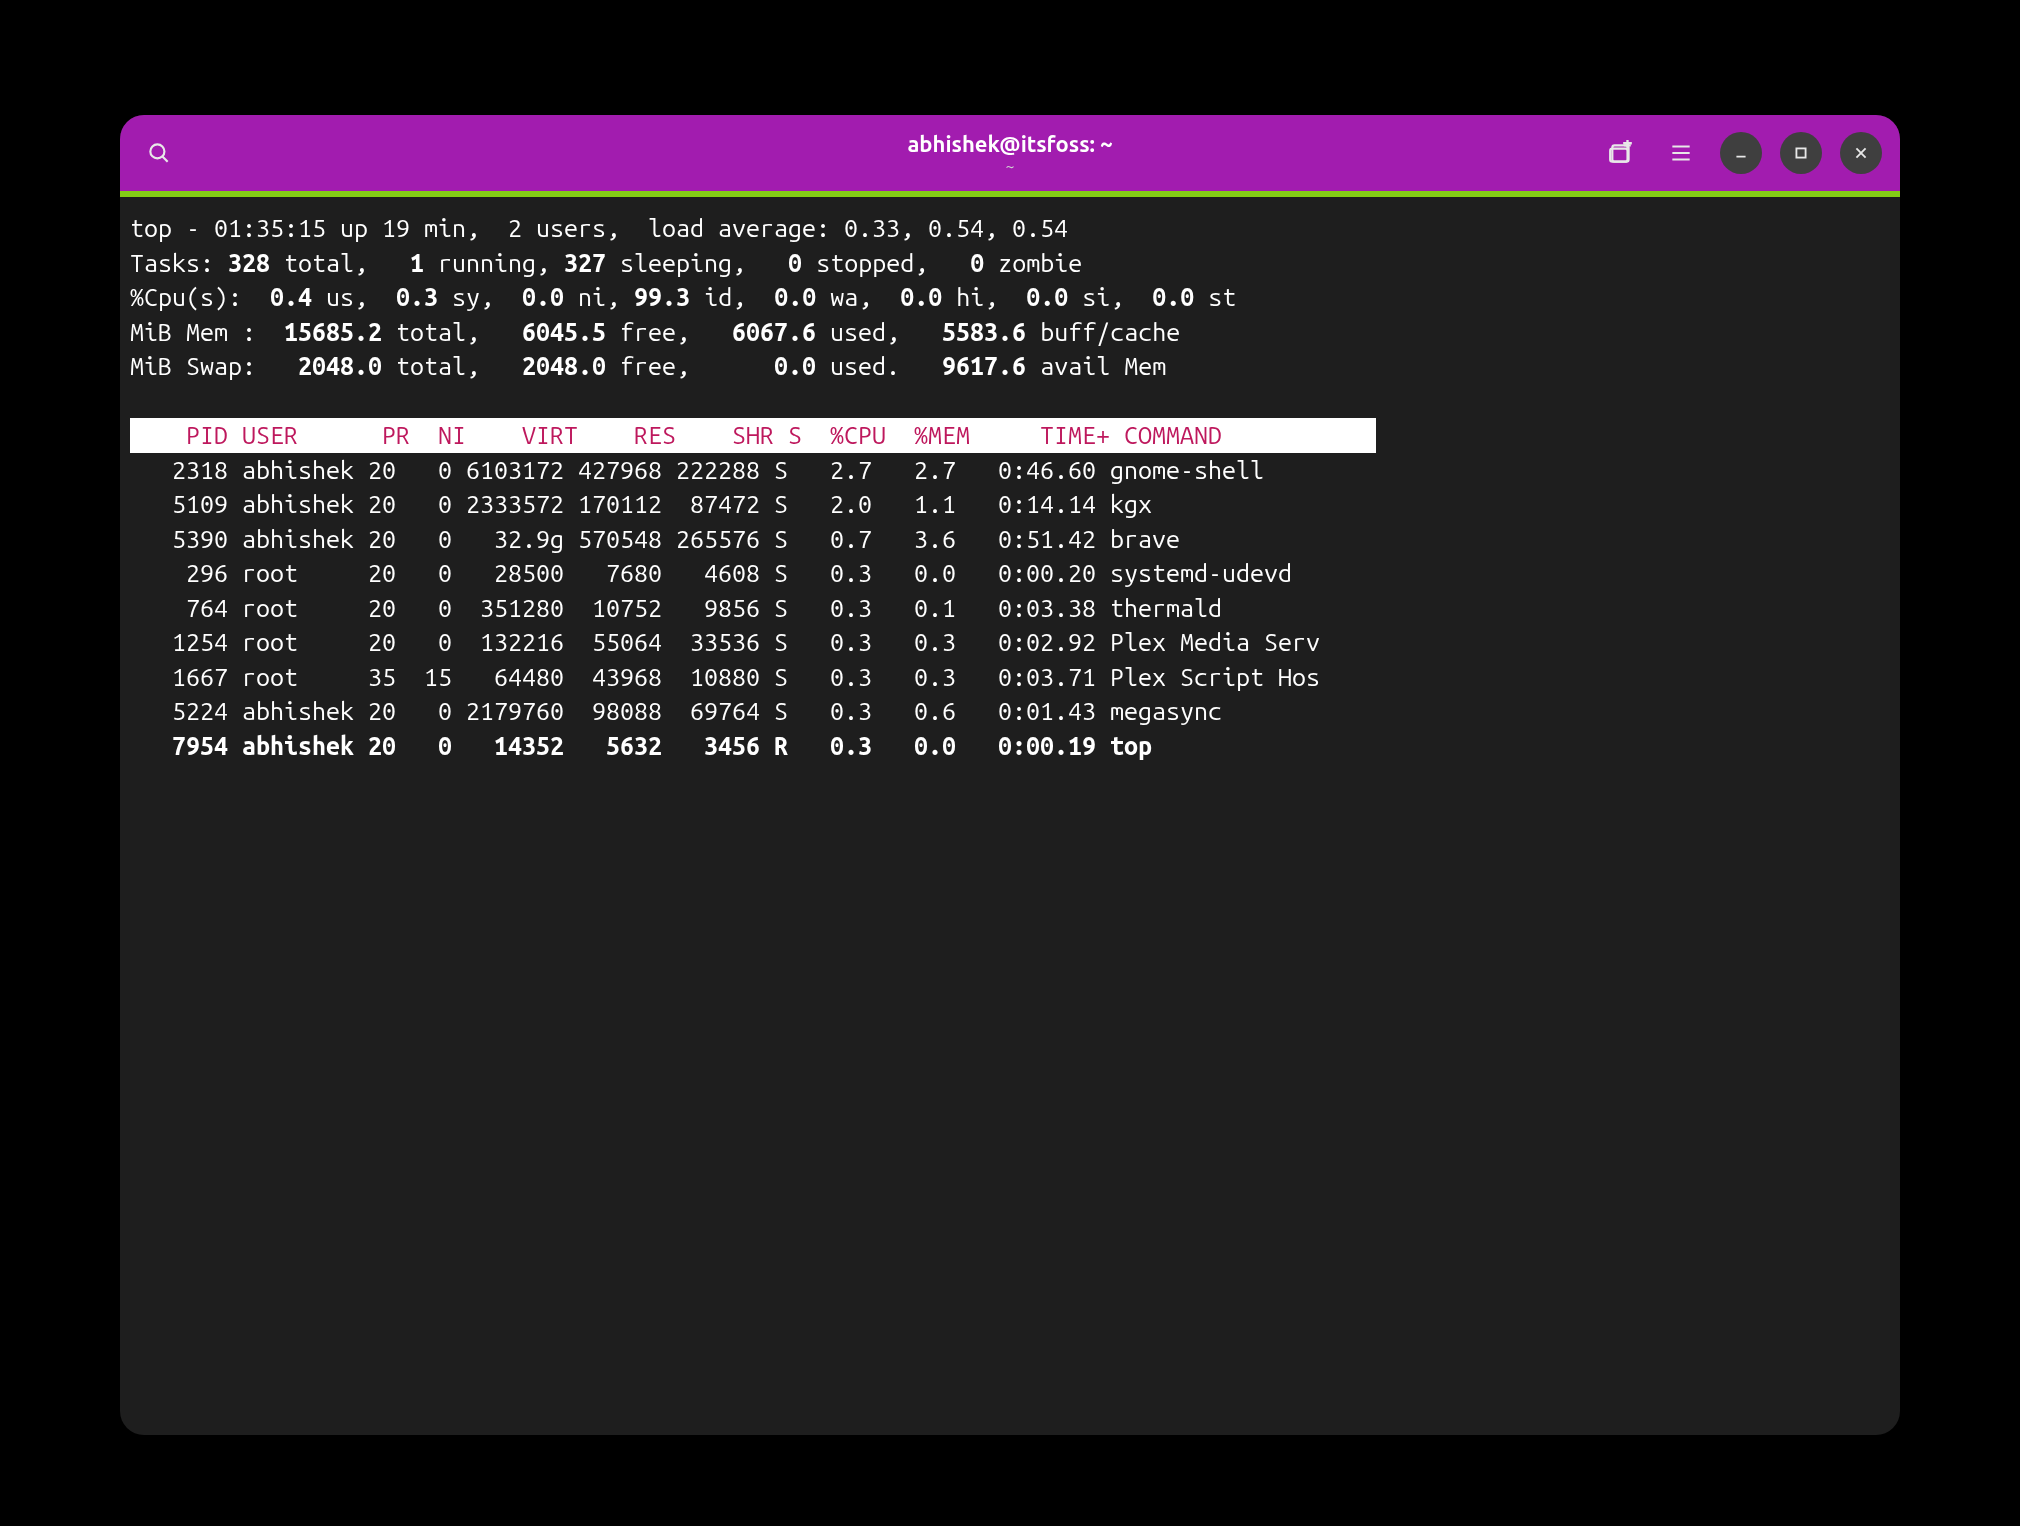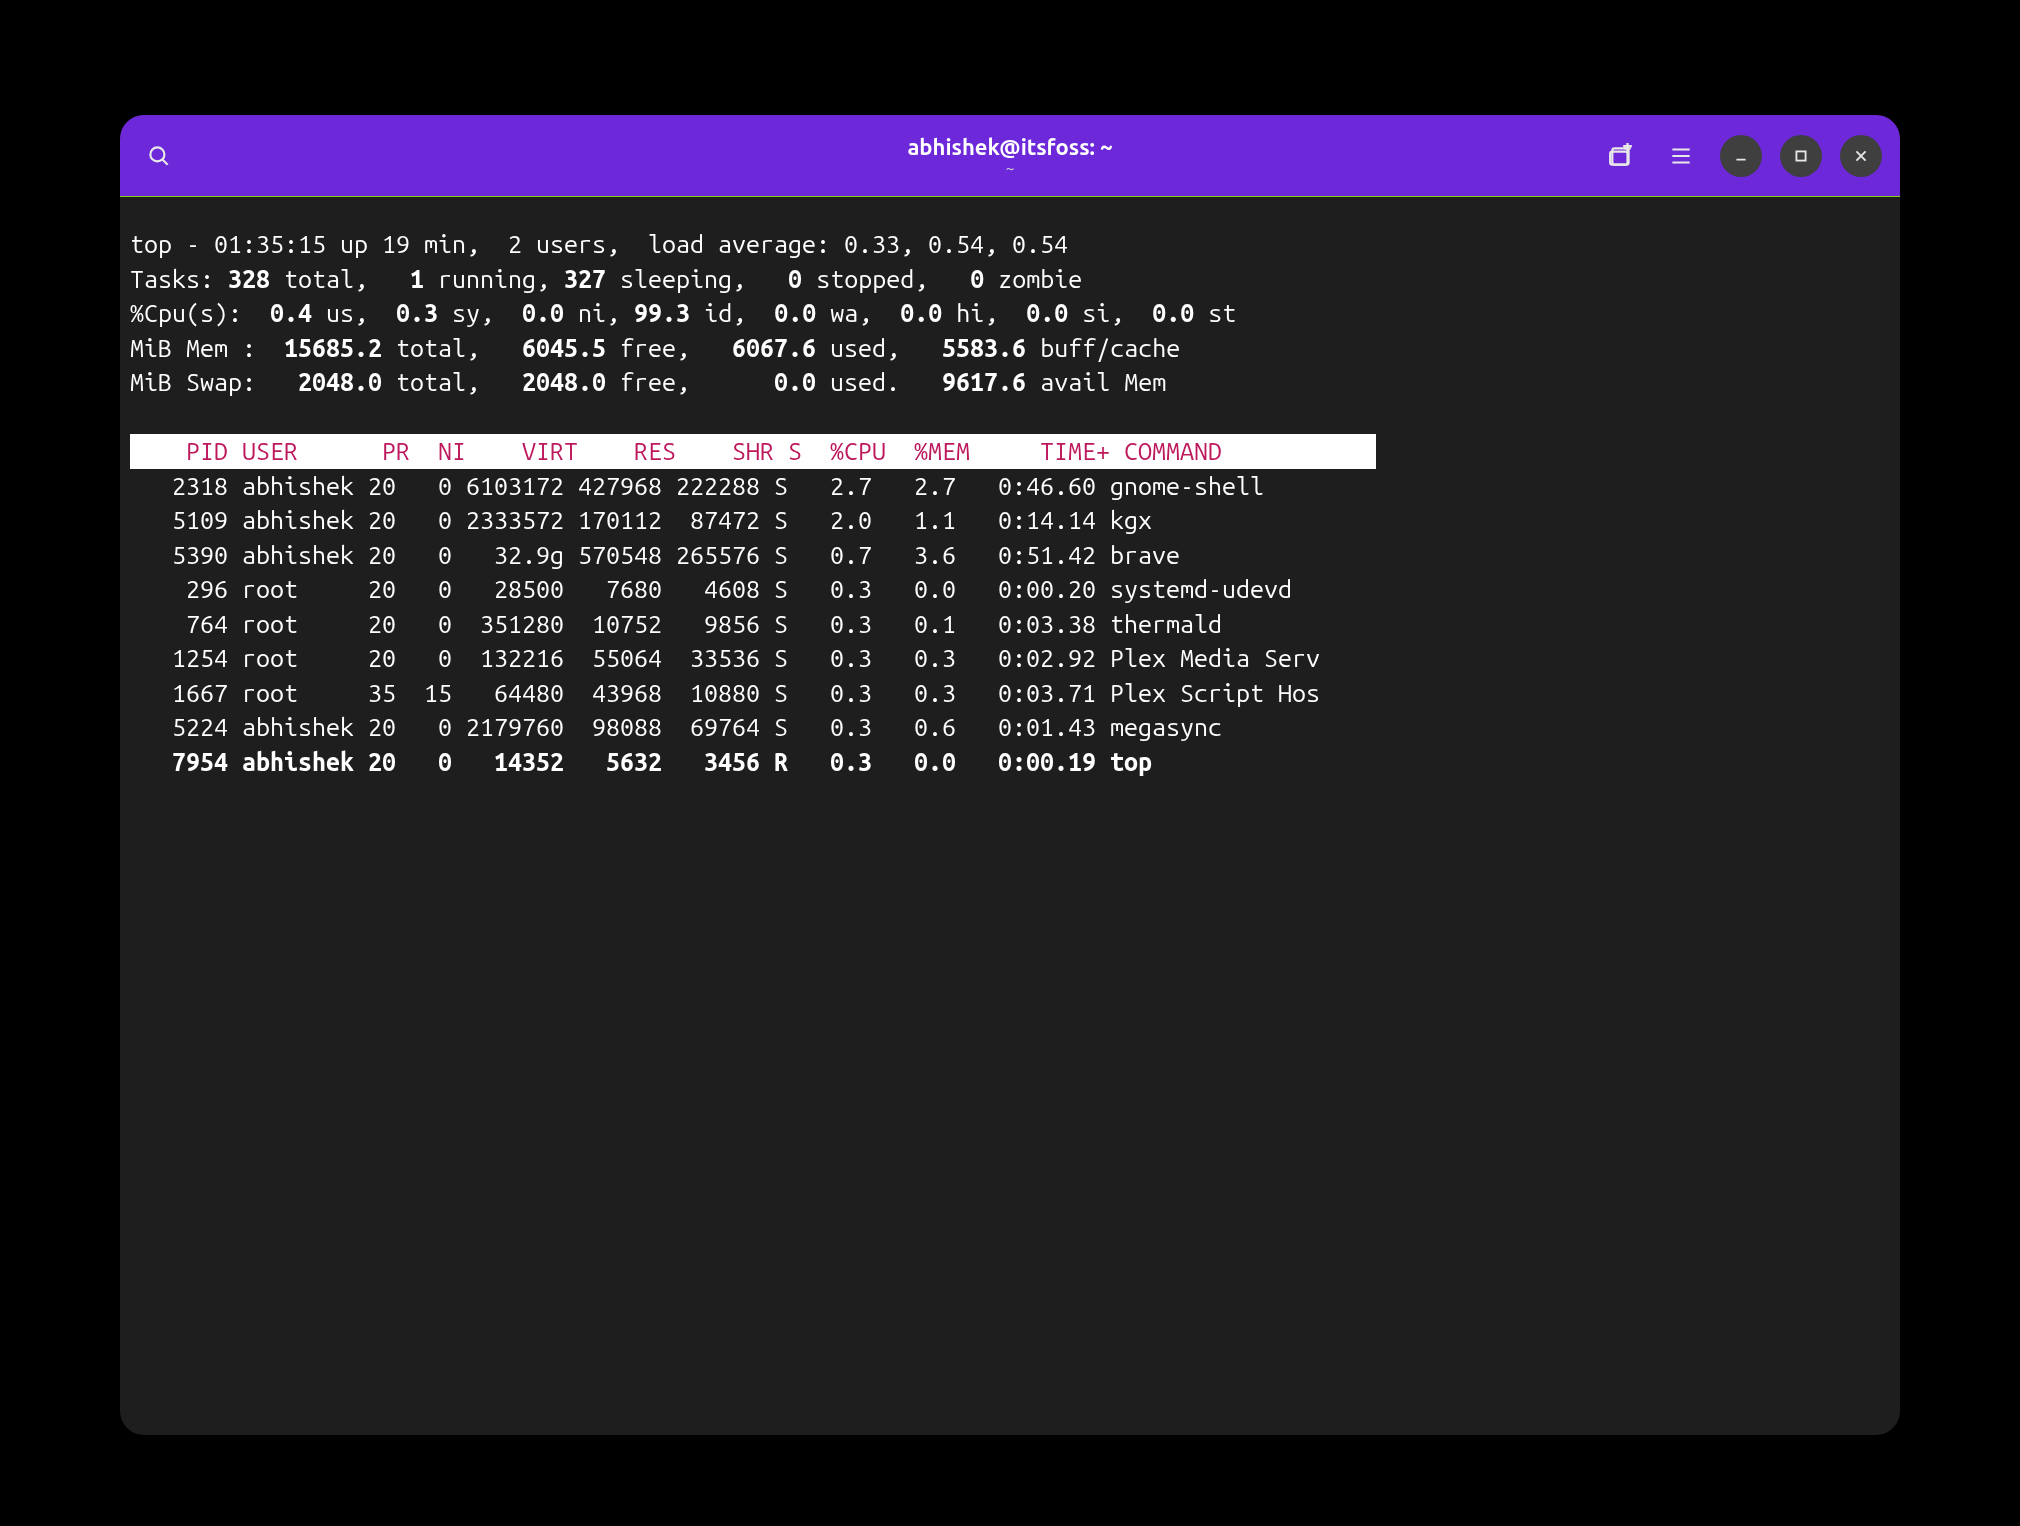--- a/index.html
+++ b/index.html
@@ -22,26 +22,26 @@
       height: 1320px;
       background: #1e1e1e;
       border-radius: 24px;
       overflow: hidden;
       box-shadow: 0 20px 60px rgba(0,0,0,0.8);
       display: flex;
       flex-direction: column;
     }
     .titlebar {
       height: 82px;
-      background: #6d28d9;
+      background: #a21caf;
       display: flex;
       align-items: center;
       padding: 0 18px;
       position: relative;
-      border-bottom: 1px solid #84cc16;
+      border-bottom: 6px solid #84cc16;
     }
     .titlebar-left {
       display: flex;
       align-items: center;
     }
     .titlebar-center {
       position: absolute;
       left: 50%;
       transform: translateX(-50%);
       text-align: center;
@@ -92,21 +92,20 @@
     .terminal {
       flex: 1;
       padding: 14px 10px 10px 10px;
       color: #fff;
       font-size: 25px;
       line-height: 1.38;
       white-space: pre;
       letter-spacing: 0;
       overflow: hidden;
       font-variant-ligatures: none;
-      margin-top: 16px;
     }
     .terminal .b {
       font-weight: 700;
     }
     .hdr-row {
       background: #fff;
       color: #be185d;
       display: inline-block;
       padding-right: 0;
     }

